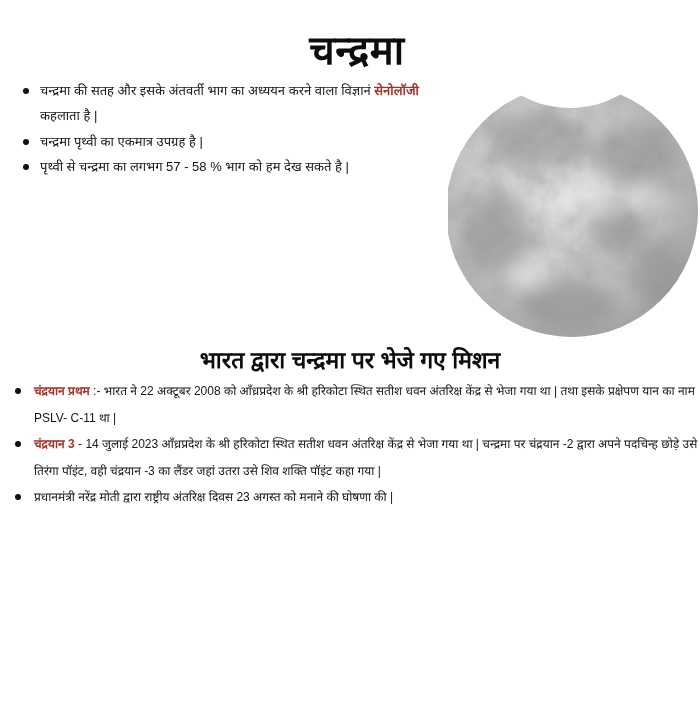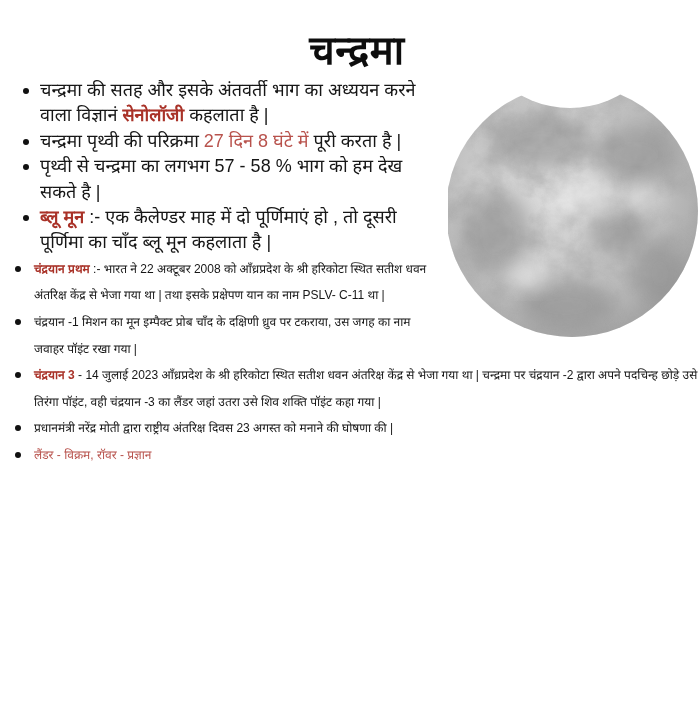--- a/index.html
+++ b/index.html
@@ -15,21 +15,21 @@
     font-size:40px;line-height:48px;font-weight:bold;color:#0d0d0d;
     letter-spacing:0.5px;
   }
   .sec1{overflow:visible;}
   .moon-wrap{
     float:right;width:252px;height:262px;margin:2px 0 4px 6px;
   }
   ul.notes{list-style:none;margin:0;padding:0;}
   ul.notes li{position:relative;}
   .list1 li{
-    padding-left:26px;font-size:18px;line-height:25.4px;
+    padding-left:26px;font-size:13px;line-height:25.4px;
   }
   .list1 li::before{
     content:"";position:absolute;left:9px;top:10px;width:6px;height:6px;
     border-radius:50%;background:#111;
   }
   h2.heading2{
     clear:both;margin:14px 14px 4px 0;text-align:center;
     font-size:23px;line-height:28px;font-weight:bold;color:#0d0d0d;
   }
   .list2 li{
@@ -85,28 +85,26 @@
             <ellipse cx="136" cy="118" rx="32" ry="18"></ellipse>
             <ellipse cx="82" cy="196" rx="24" ry="14"></ellipse>
             <ellipse cx="196" cy="120" rx="18" ry="12"></ellipse>
           </g>
         </g>
         <circle cx="122" cy="-72" r="100" fill="#ffffff"></circle>
       </svg>
     </div>
     <ul class="notes list1" id="list1">
         <li><span>चन्द्रमा की सतह और इसके अंतवर्ती भाग का अध्ययन करने वाला विज्ञानं </span><span class="rb">सेनोलॉजी</span><span> कहलाता है |</span></li>
-        <li><span>चन्द्रमा पृथ्वी की परिक्रमा </span><span class="r">27 दिन 8 घंटे में</span><span> पूरी करता है |</span></li>
+        <li><span>चन्द्रमा पृथ्वी का एकमात्र उपग्रह है |</span></li>
         <li><span>पृथ्वी से चन्द्रमा का लगभग 57 - 58 % भाग को हम देख सकते है |</span></li>
-        <li><span class="rb">ब्लू मून</span><span> :- एक कैलेण्डर माह में दो पूर्णिमाएं हो , तो दूसरी पूर्णिमा का चाँद ब्लू मून कहलाता है |</span></li>
       </ul>
   </div>
 
+  <h2 class="heading2">भारत द्वारा चन्द्रमा पर भेजे गए मिशन</h2>
 
   <ul class="notes list2" id="list2">
       <li><span class="rb">चंद्रयान प्रथम</span><span> :- भारत ने 22 अक्टूबर 2008 को आँध्रप्रदेश के श्री हरिकोटा स्थित सतीश धवन अंतरिक्ष केंद्र से भेजा गया था | तथा इसके प्रक्षेपण यान का नाम PSLV- C-11 था |</span></li>
-      <li><span>चंद्रयान -1 मिशन का मून इम्पैक्ट प्रोब चाँद के दक्षिणी ध्रुव पर टकराया, उस जगह का नाम जवाहर पॉइंट रखा गया |</span></li>
       <li><span class="rb">चंद्रयान 3</span><span> - 14 जुलाई 2023 आँध्रप्रदेश के श्री हरिकोटा स्थित सतीश धवन अंतरिक्ष केंद्र से भेजा गया था | चन्द्रमा पर चंद्रयान -2 द्वारा अपने पदचिन्ह छोड़े उसे तिरंगा पॉइंट, वही चंद्रयान -3 का लैंडर जहां उतरा उसे शिव शक्ति पॉइंट कहा गया |</span></li>
       <li><span>प्रधानमंत्री नरेंद्र मोती द्वारा राष्ट्रीय अंतरिक्ष दिवस 23 अगस्त को मनाने की घोषणा की |</span></li>
-      <li><span class="r">लैंडर - विक्रम, रॉवर - प्रज्ञान</span></li>
     </ul>
 
 </div>
 
 </body></html>

